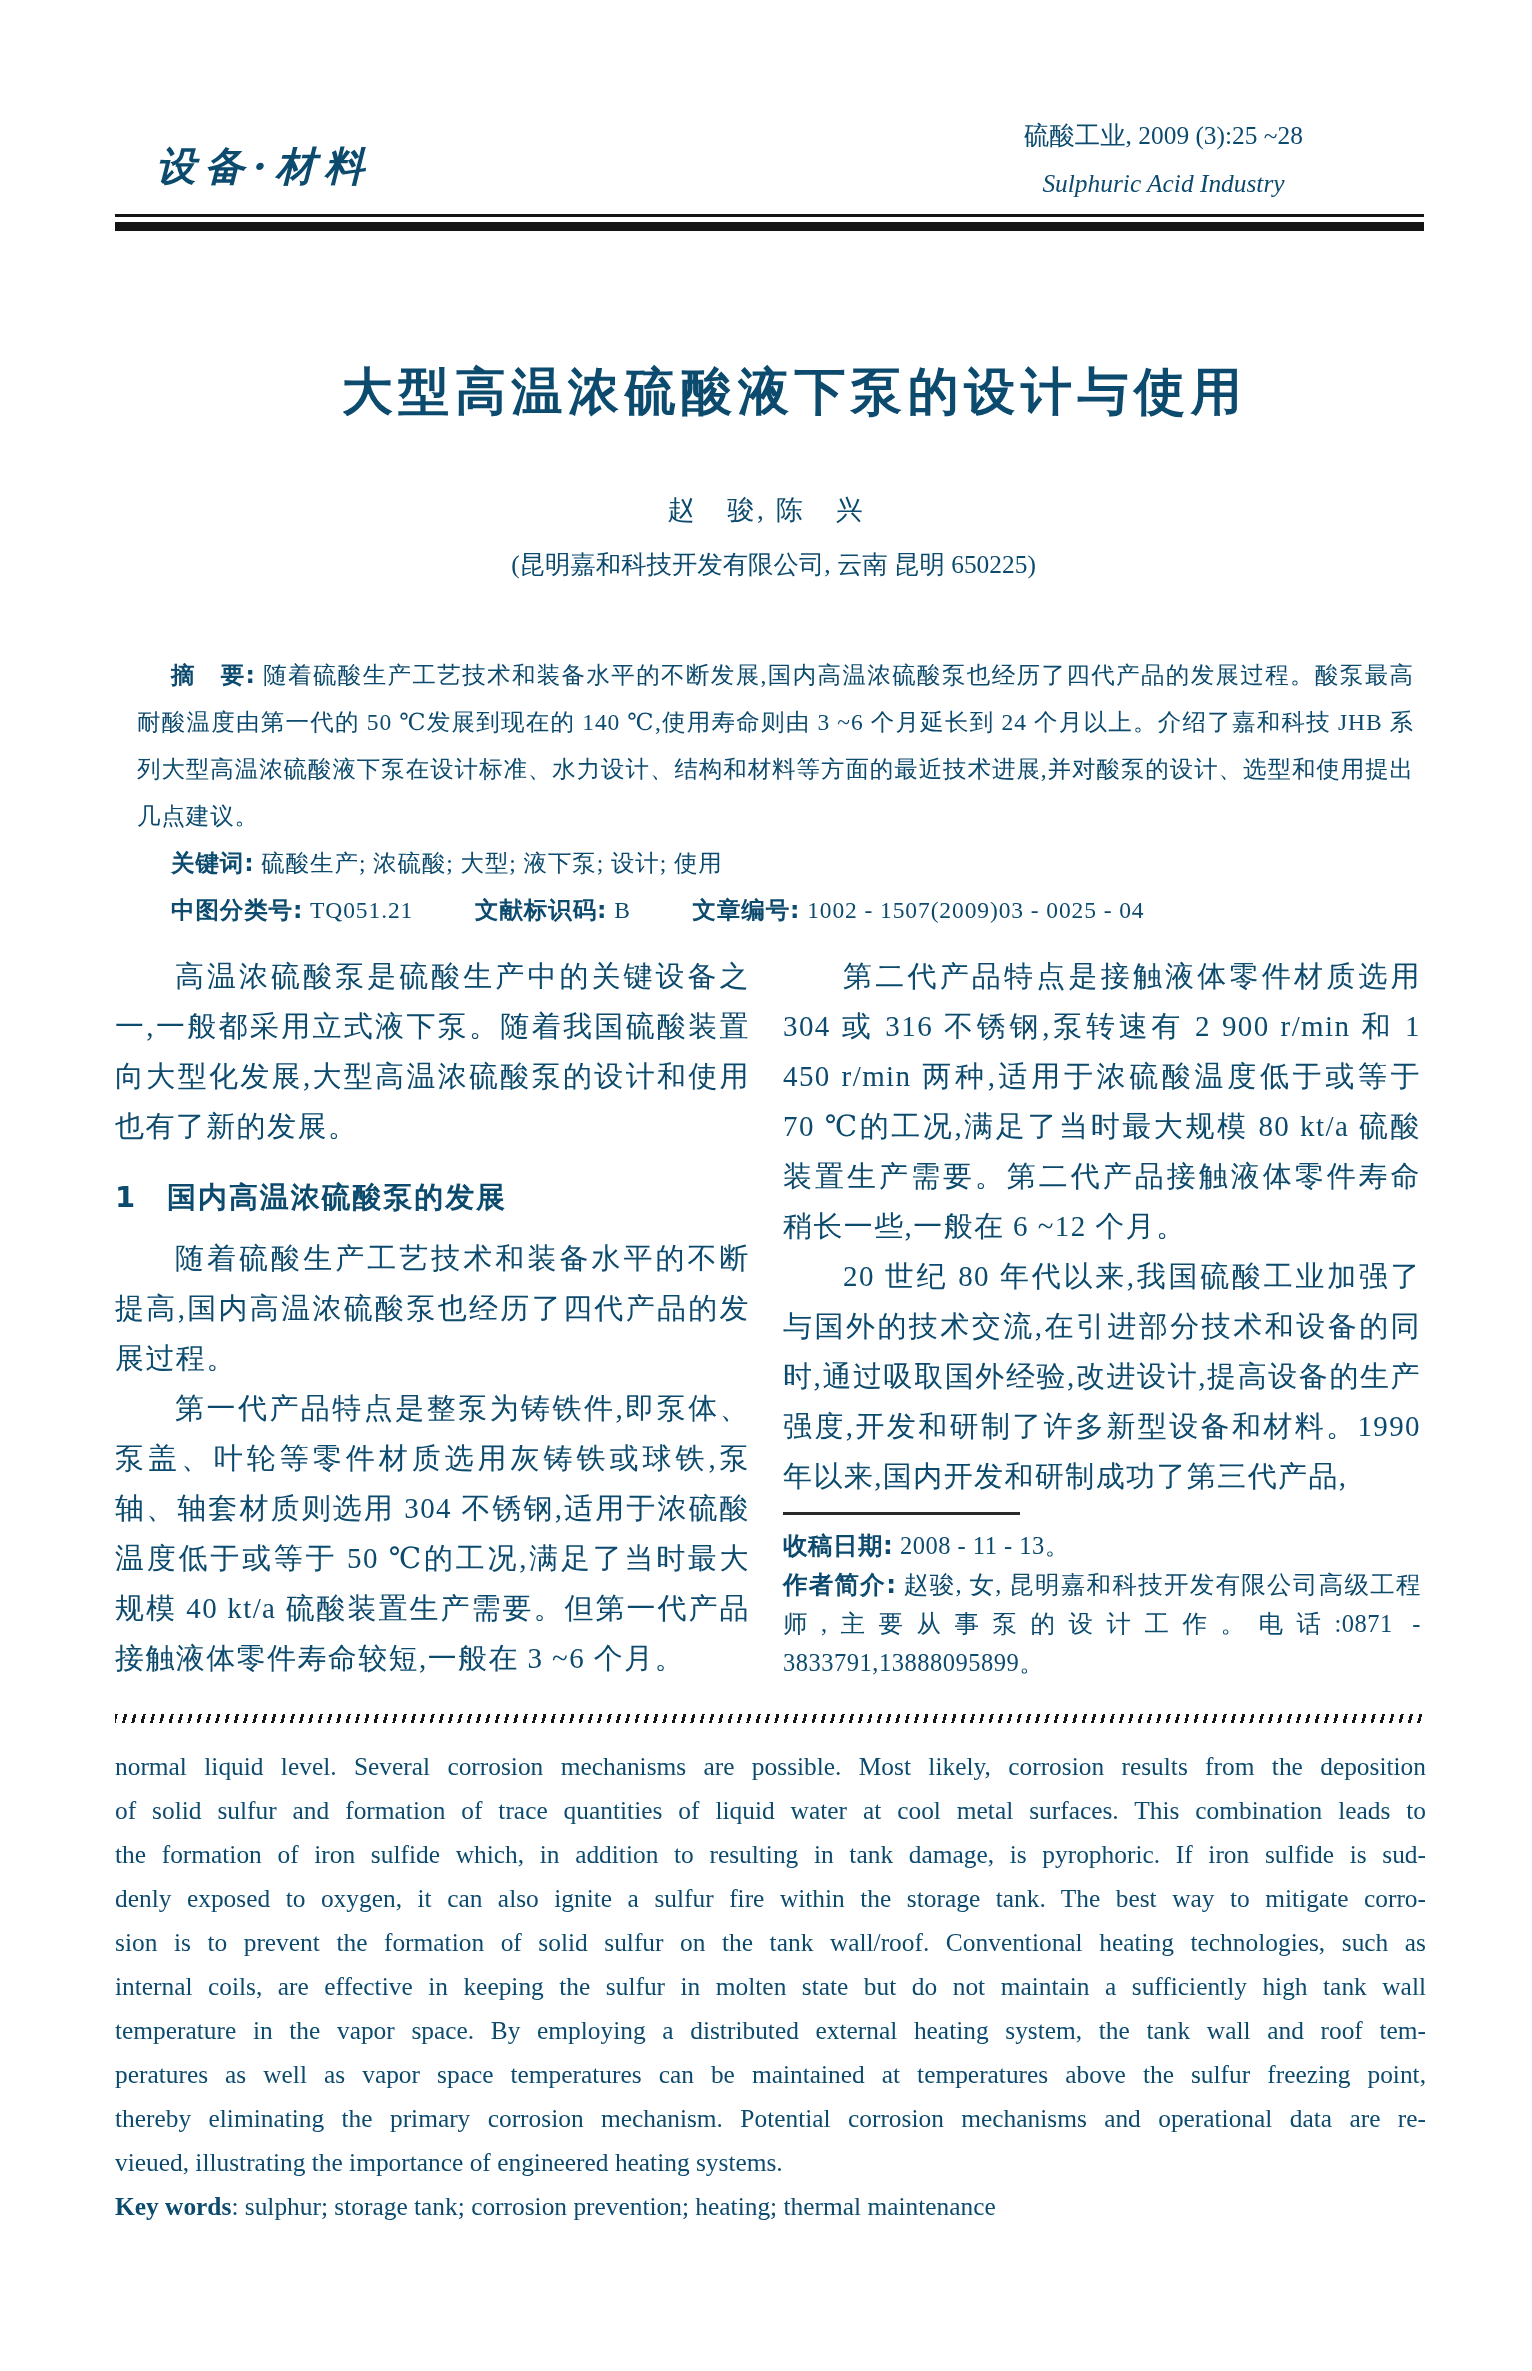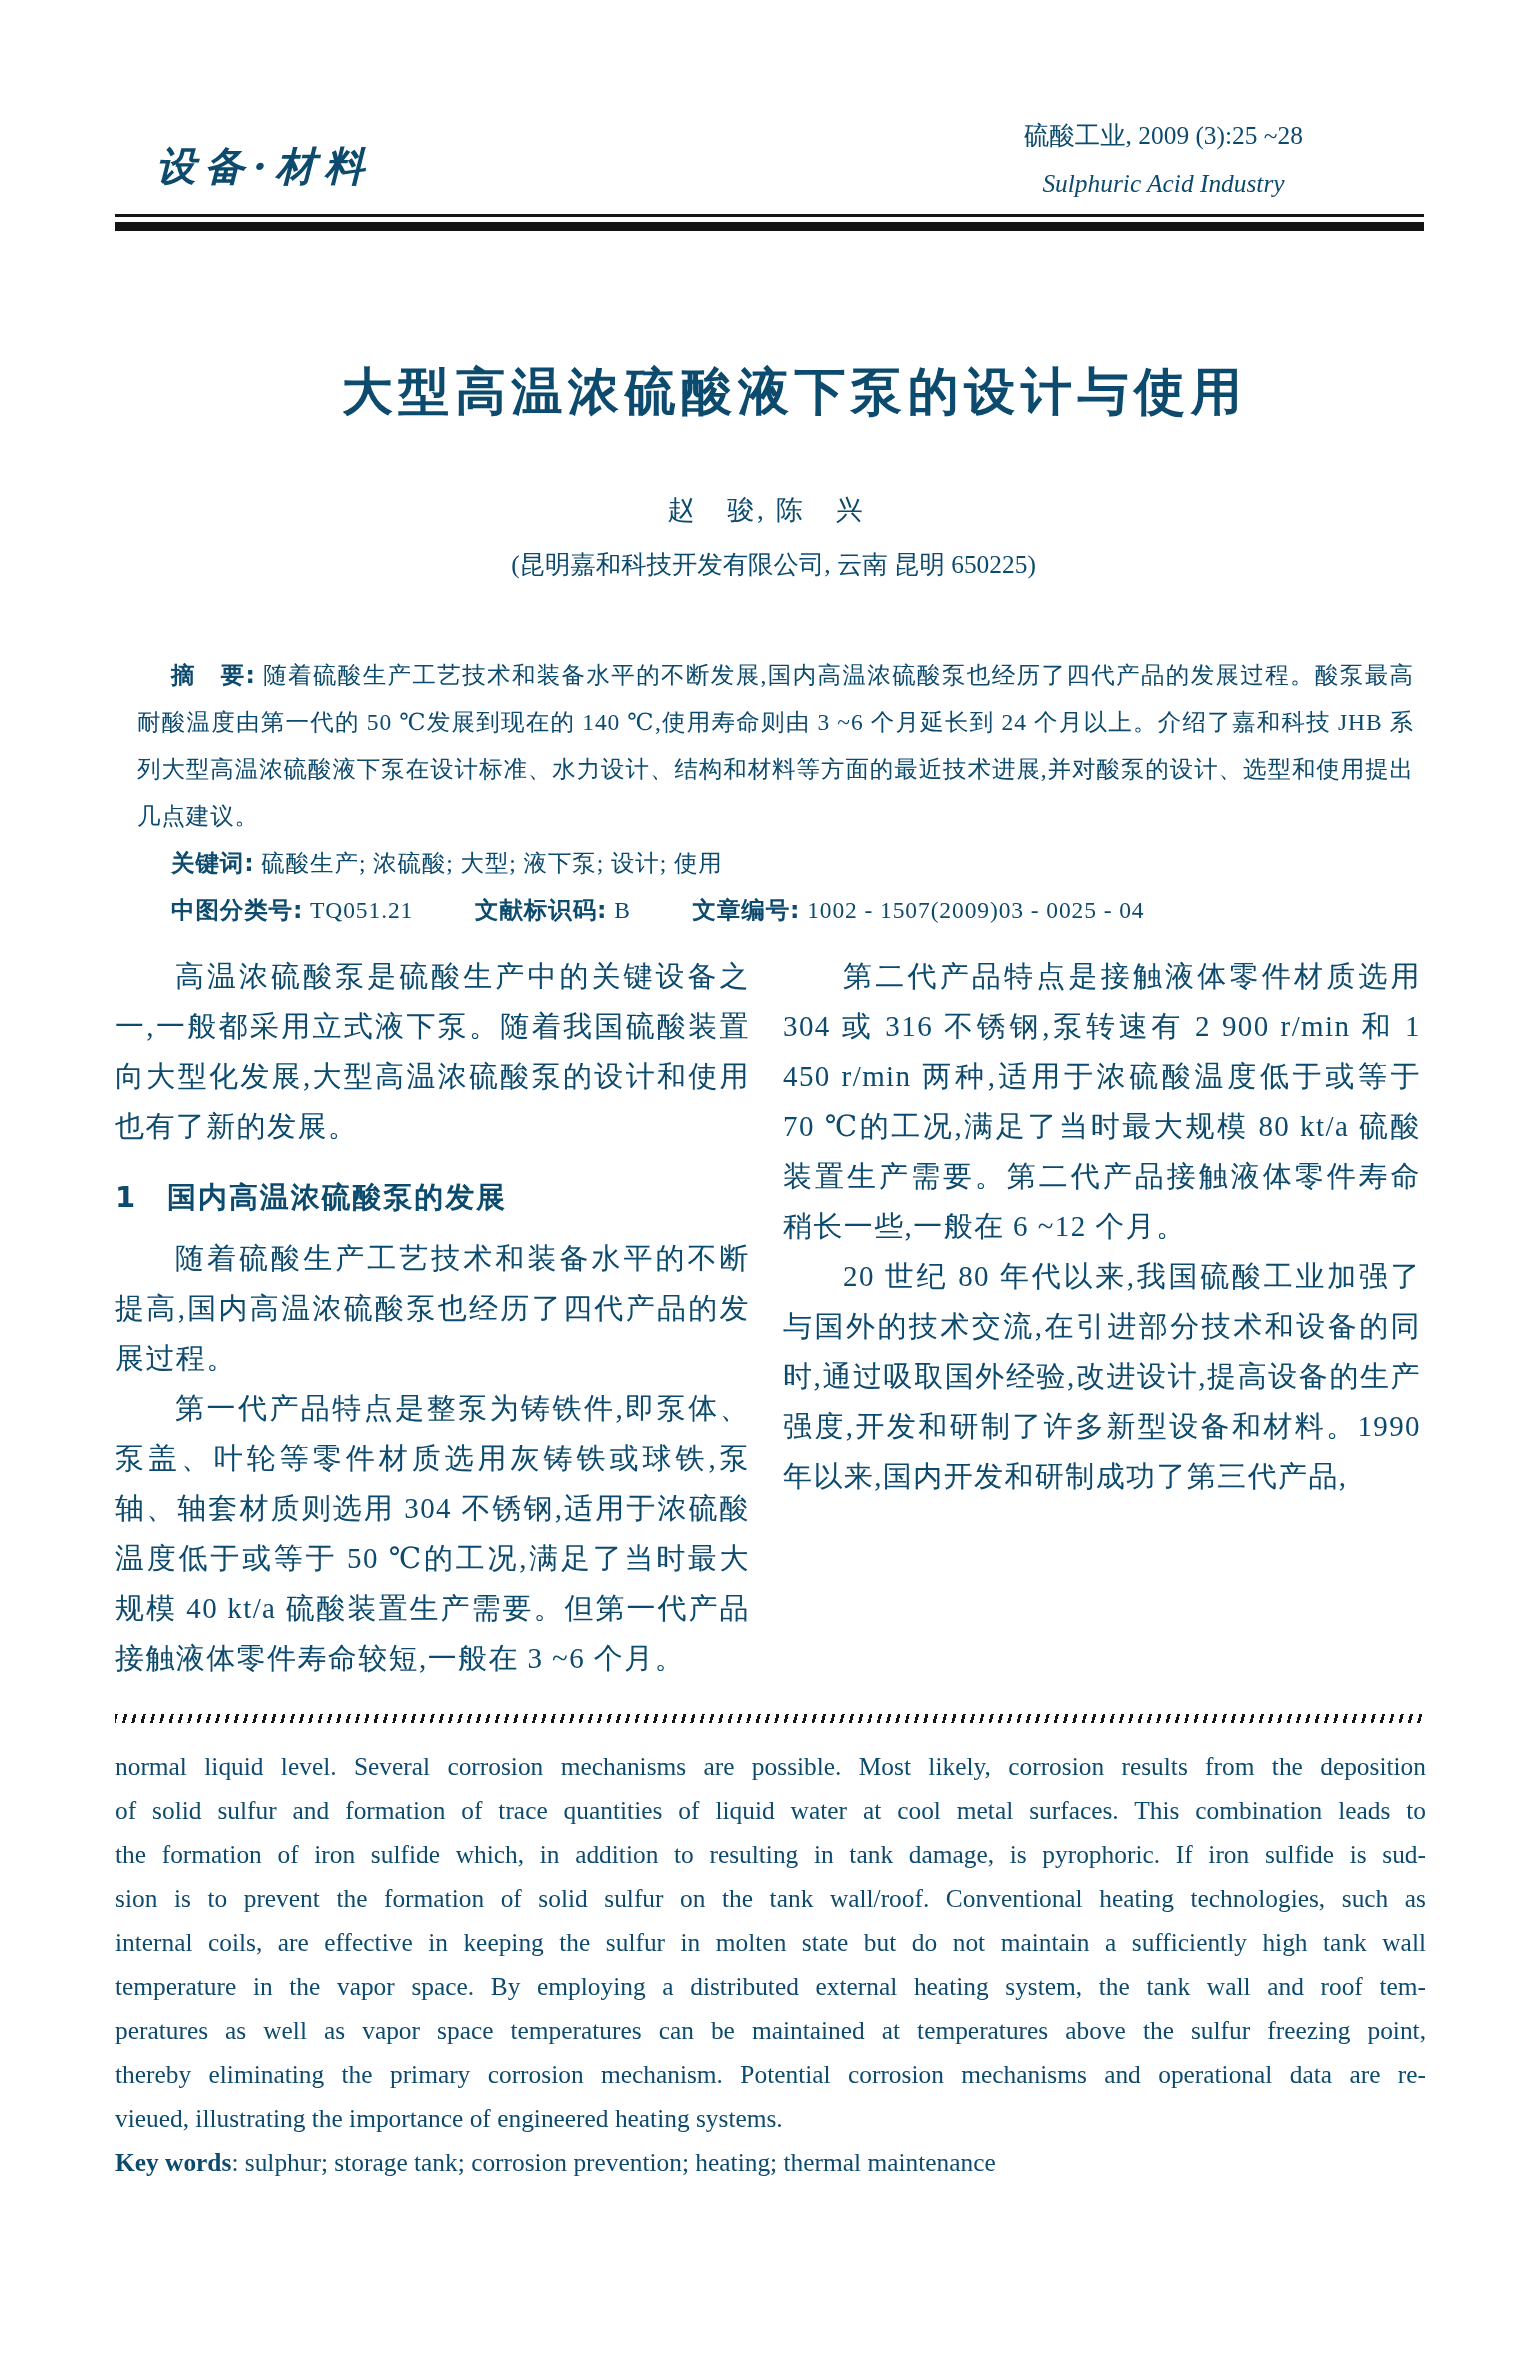--- a/index.html
+++ b/index.html
@@ -123,27 +123,33 @@
     <p class="section-heading"><span class="sec-no">1</span><span>国内高温浓硫酸泵的发展</span></p>
     <p class="indent">随着硫酸生产工艺技术和装备水平的不断提高,国内高温浓硫酸泵也经历了四代产品的发展过程。</p>
     <p class="indent">第一代产品特点是整泵为铸铁件,即泵体、泵盖、叶轮等零件材质选用灰铸铁或球铁,泵轴、轴套材质则选用 304 不锈钢,适用于浓硫酸温度低于或等于 50 ℃的工况,满足了当时最大规模 40 kt/a 硫酸装置生产需要。但第一代产品接触液体零件寿命较短,一般在 3 ~6 个月。</p>
   </div>
 
   <div class="col-right">
     <p class="indent">第二代产品特点是接触液体零件材质选用 304 或 316 不锈钢,泵转速有 2 900 r/min 和 1 450 r/min 两种,适用于浓硫酸温度低于或等于 70 ℃的工况,满足了当时最大规模 80 kt/a 硫酸装置生产需要。第二代产品接触液体零件寿命稍长一些,一般在 6 ~12 个月。</p>
     <p class="indent">20 世纪 80 年代以来,我国硫酸工业加强了与国外的技术交流,在引进部分技术和设备的同时,通过吸取国外经验,改进设计,提高设备的生产强度,开发和研制了许多新型设备和材料。1990 年以来,国内开发和研制成功了第三代产品,</p>
   </div>
 
+  <div class="footnote">
+    <div class="footnote-rule"></div>
+    <p><span class="blabel">收稿日期:</span> <span>2008 - 11 - 13。</span></p>
+    <p><span class="blabel">作者简介:</span> <span>赵骏, 女, 昆明嘉和科技开发有限公司高级工程师,主要从事泵的设计工作。电话:0871 - 3833791,13888095899。</span></p>
+  </div>
 
   <div class="dotted-sep"></div>
 
   <div class="english">
     <div class="eline">normal liquid level. Several corrosion mechanisms are possible. Most likely, corrosion results from the deposition</div>
     <div class="eline">of solid sulfur and formation of trace quantities of liquid water at cool metal surfaces. This combination leads to</div>
     <div class="eline">the formation of iron sulfide which, in addition to resulting in tank damage, is pyrophoric. If iron sulfide is sud-</div>
+    <div class="eline">denly exposed to oxygen, it can also ignite a sulfur fire within the storage tank. The best way to mitigate corro-</div>
     <div class="eline">sion is to prevent the formation of solid sulfur on the tank wall/roof. Conventional heating technologies, such as</div>
     <div class="eline">internal coils, are effective in keeping the sulfur in molten state but do not maintain a sufficiently high tank wall</div>
     <div class="eline">temperature in the vapor space. By employing a distributed external heating system, the tank wall and roof tem-</div>
     <div class="eline">peratures as well as vapor space temperatures can be maintained at temperatures above the sulfur freezing point,</div>
     <div class="eline">thereby eliminating the primary corrosion mechanism. Potential corrosion mechanisms and operational data are re-</div>
     <div class="eline eline-last">vieued, illustrating the importance of engineered heating systems.</div>
     <div class="ekw"><span class="blabel">Key words</span><span>: sulphur; storage tank; corrosion prevention; heating; thermal maintenance</span></div>
   </div>
 
 </div>

